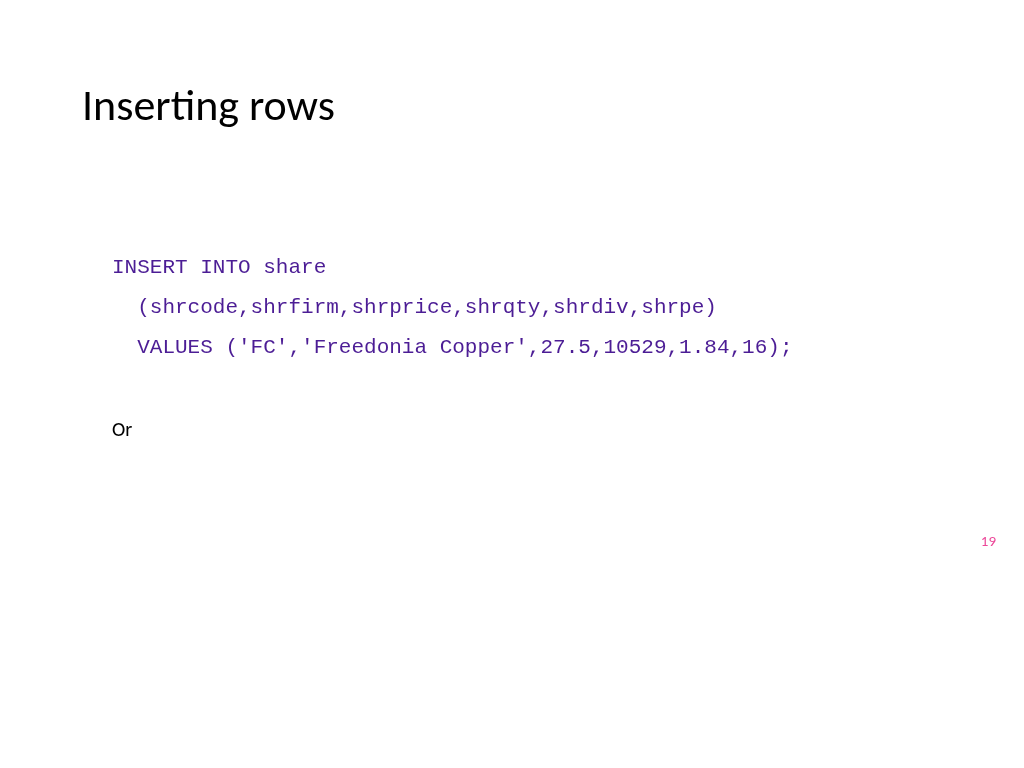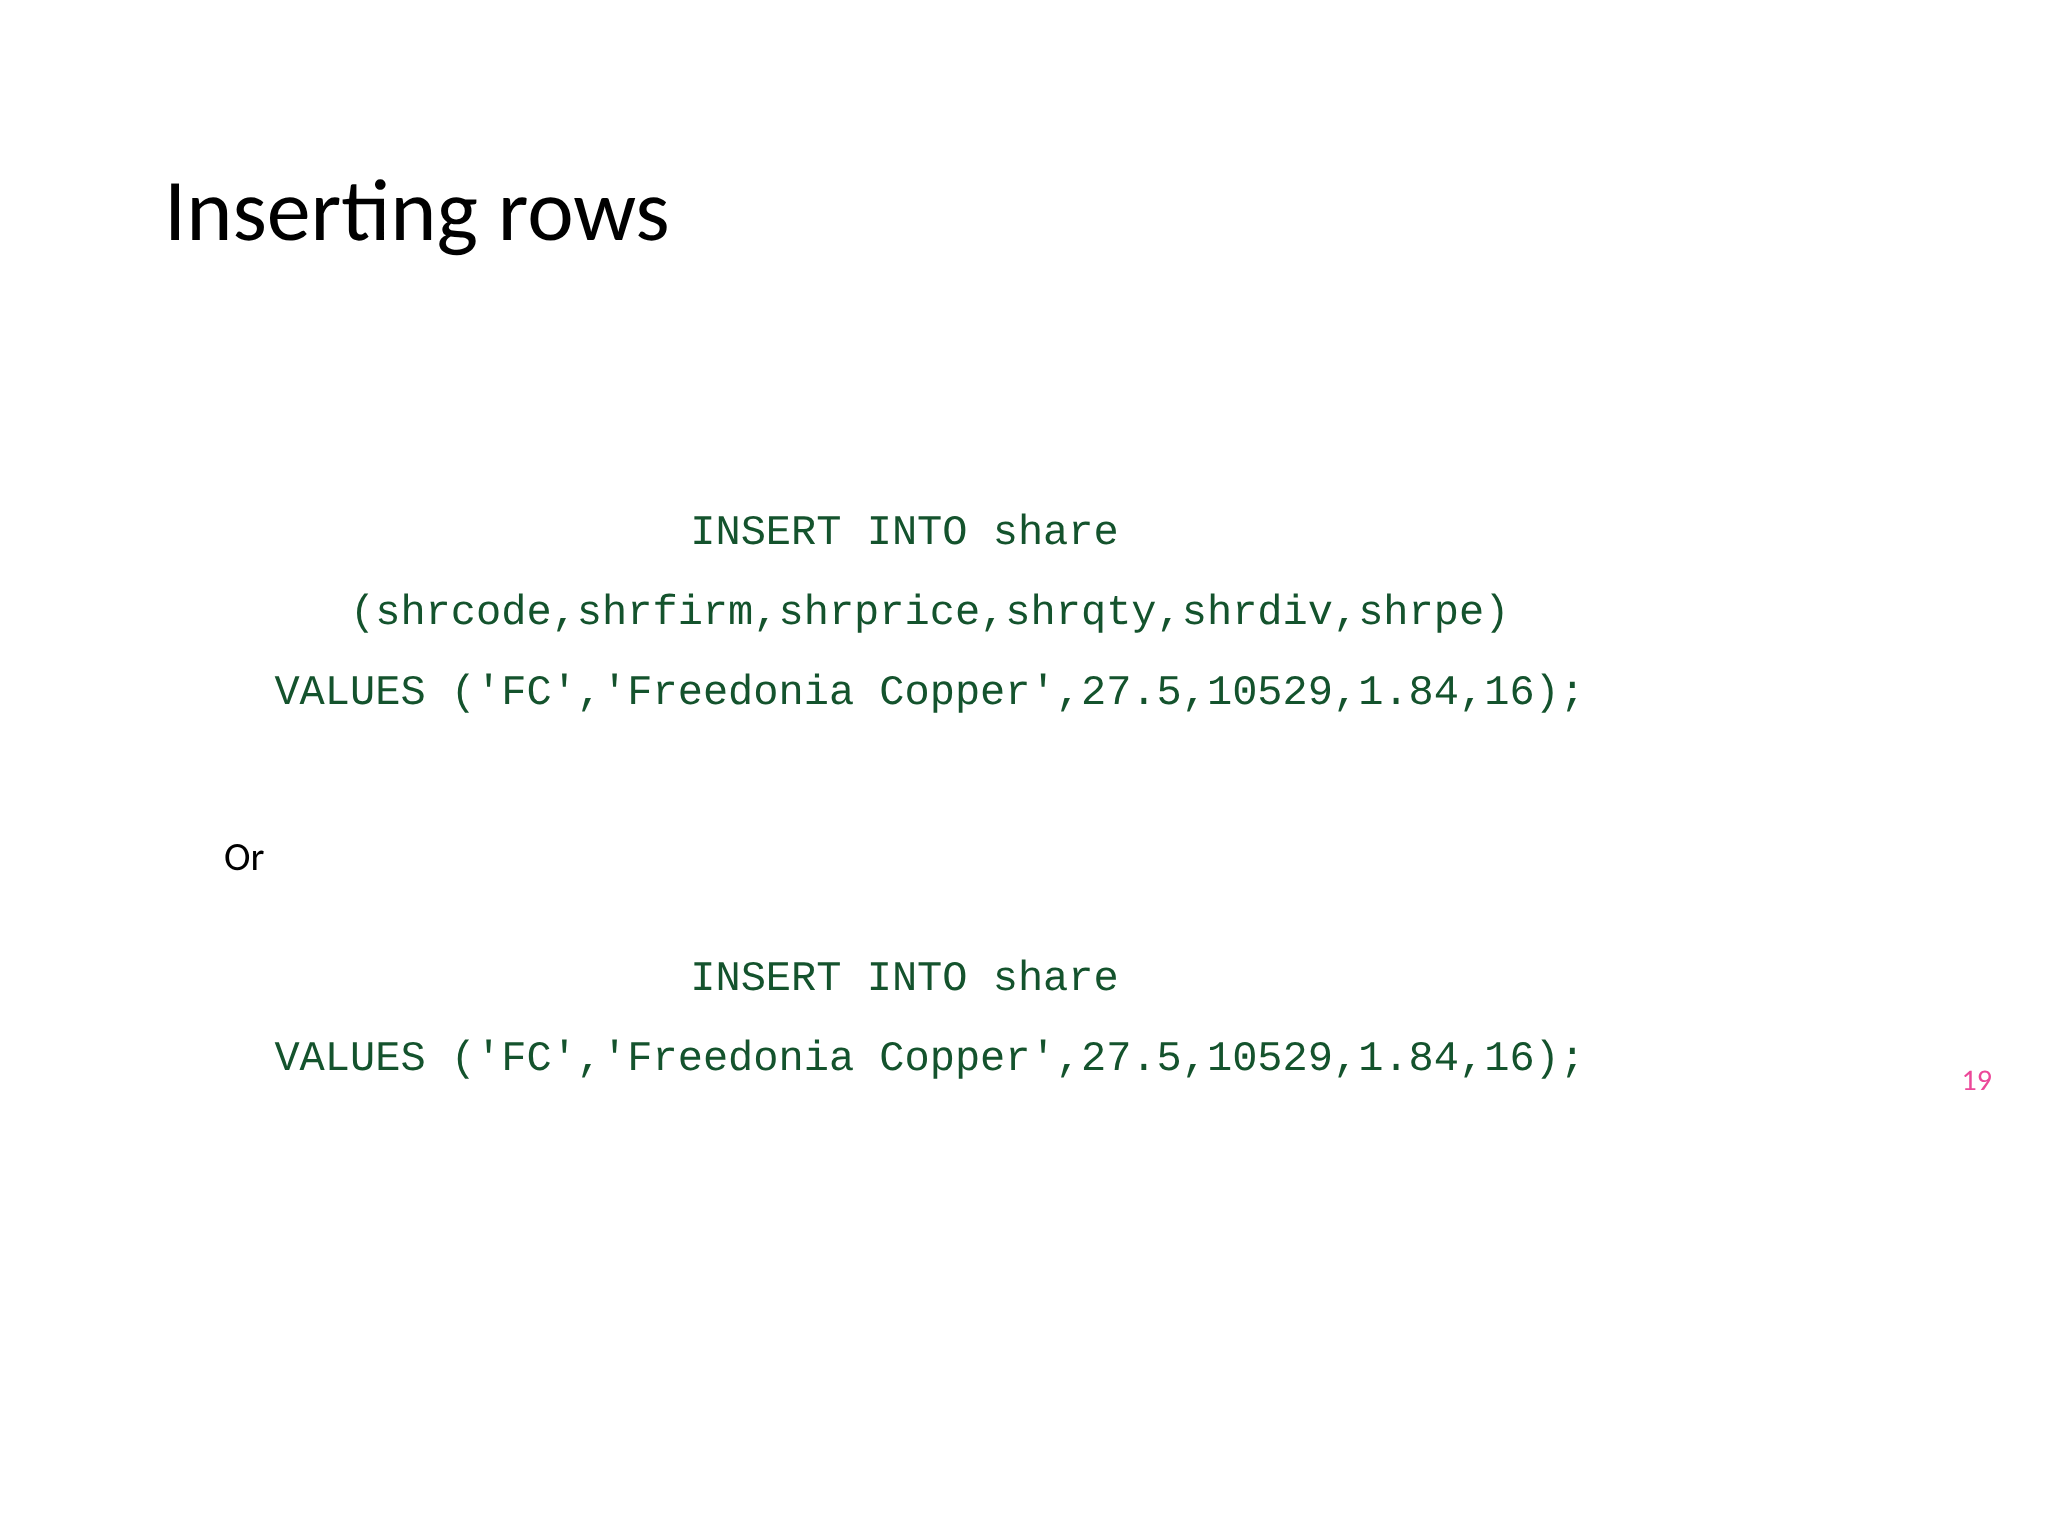--- a/index.html
+++ b/index.html
@@ -31,22 +31,21 @@
   .body {
     position: absolute;
     left: 112px;
     top: 248px;
     font-size: 21px;
     line-height: 1.9;
   }
   .code {
     font-family: "Courier New", Courier, monospace;
     white-space: pre;
-    color: #14532d;
-    text-align: center;
+    color: #4c1d95;
   }
   .or {
     font-family: "Calibri", "Segoe UI", Arial, sans-serif;
     font-size: 20px;
     margin-top: 42px;
     margin-bottom: 23px;
   }
   .pagenum {
     position: absolute;
     right: 28px;
@@ -61,18 +60,16 @@
 <div class="slide">
   <div class="title">Inserting rows</div>
 
   <div class="body">
     <div class="code"><span>INSERT INTO share</span>
 <span>  (shrcode,shrfirm,shrprice,shrqty,shrdiv,shrpe)</span>
 <span>  VALUES ('FC','Freedonia Copper',27.5,10529,1.84,16);</span></div>
 
     <div class="or">Or</div>
 
-    <div class="code"><span>INSERT INTO share</span>
-<span>  VALUES ('FC','Freedonia Copper',27.5,10529,1.84,16);</span></div>
   </div>
 
   <div class="pagenum">19</div>
 </div>
 
 </body></html>

